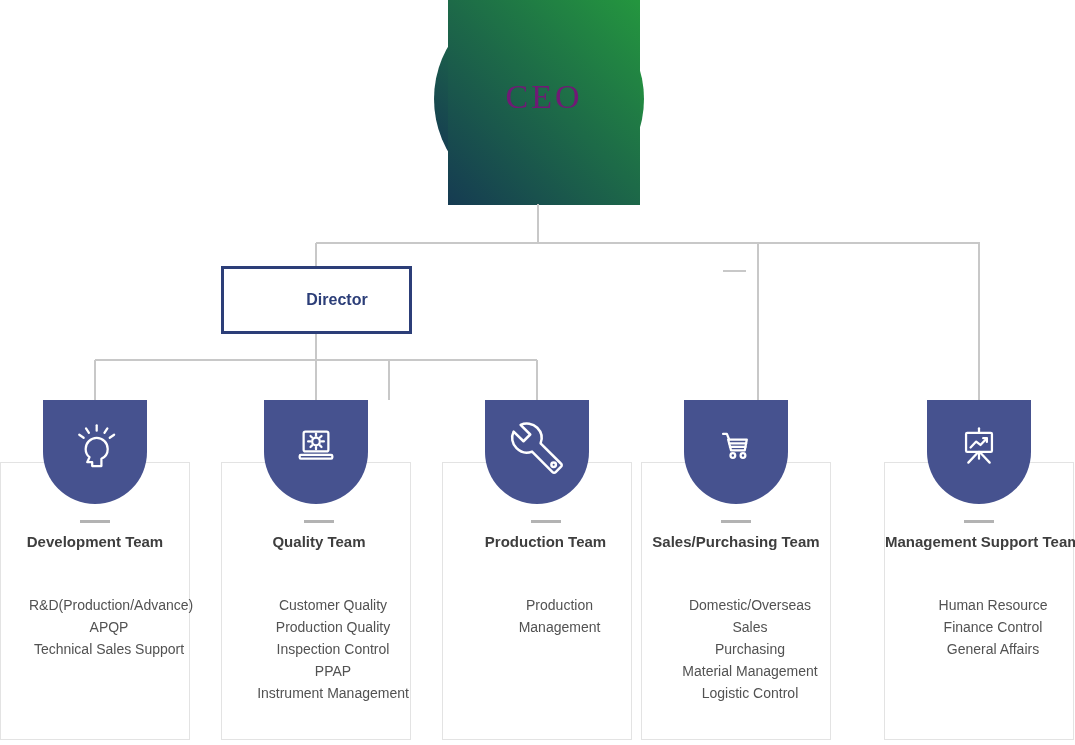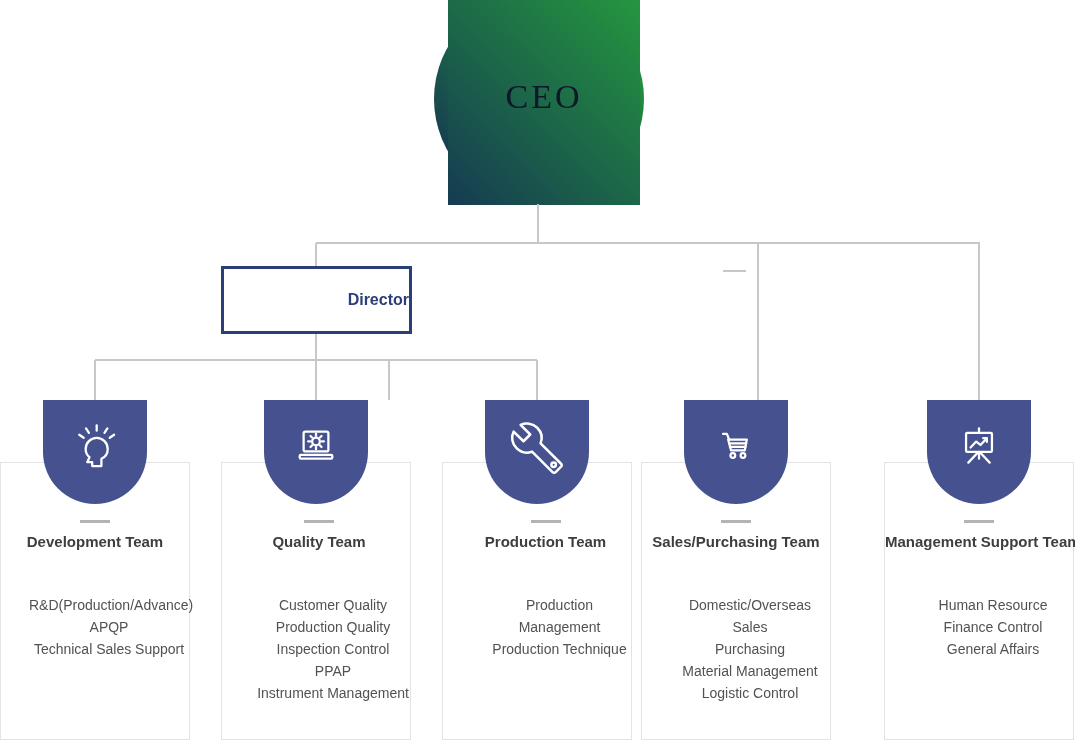--- a/index.html
+++ b/index.html
@@ -6,27 +6,27 @@
   #org-chart{
     position:relative;width:1075px;height:745px;overflow:hidden;background:#fff;
     font-family:"Liberation Sans",sans-serif;
   }
   
   .ceo-circle{position:absolute;left:434px;top:-6px;width:210px;height:210px;border-radius:50%;
     background:linear-gradient(45deg,#132C55 0%,#27A83B 100%);}
   .ceo-square{position:absolute;left:448px;top:-34px;width:192px;height:239px;
     background:linear-gradient(45deg,#132C55 -15%,#27A83B 110%);}
   .ceo-label{position:absolute;left:448px;top:78px;width:192px;text-align:center;
-    font-family:"Liberation Serif",serif;font-size:34px;color:#0f172a;letter-spacing:3px;}
+    font-family:"Liberation Serif",serif;font-size:34px;color:#701a75;letter-spacing:3px;}
   
   #connectors{position:absolute;left:0;top:0;z-index:1;}
   #connectors line{stroke:#C8C8C8;stroke-width:2;}
   
   .director-box{position:absolute;left:221px;top:266px;width:191px;height:68px;box-sizing:border-box;
-    border:3px solid #2C3E78;background:#fff;display:flex;align-items:center;justify-content:flex-end;z-index:2;padding-left:41px;}
+    border:3px solid #2C3E78;background:#fff;display:flex;align-items:center;justify-content:center;z-index:2;padding-left:41px;}
   .director-box span{font-size:16px;font-weight:bold;color:#2C3E78;}
   
   .card{position:absolute;top:462px;width:190px;height:278px;box-sizing:border-box;
     border:1px solid #E3E3E3;background:#fff;text-align:center;z-index:2;}
   .c0{left:0px;}.c1{left:221px;padding-left:6px;}.c2{left:442px;padding-left:17px;}.c3{left:641px;}.c4{left:884px;}
   .badge{position:absolute;left:50%;top:-63px;transform:translateX(-50%);
     width:104px;height:104px;background:#46528F;border-radius:0 0 52px 52px;z-index:3;}
   .badge svg{display:block;margin:21px auto 0;}
   .badge svg *{stroke:#ffffff;stroke-width:2;fill:none;stroke-linecap:round;stroke-linejoin:round;}
   .dash{width:30px;height:3px;background:#B3B3B3;margin:57px auto 0;}
@@ -112,21 +112,20 @@
     <div class="badge">
       <svg width="54" height="54" viewBox="0 0 24 24">
         <path style="stroke-width:1.1" d="M22.7 19l-9.1-9.1c.9-2.3.4-5-1.5-6.9-2-2-5-2.4-7.4-1.3L9 6 6 9 1.6 4.7C.4 7.1.9 10.1 2.9 12.1c1.9 1.9 4.6 2.4 6.9 1.5l9.1 9.1c.4.4 1 .4 1.4 0l2.3-2.3c.5-.4.5-1.1.1-1.4z"></path>
         <circle style="stroke-width:1.1" cx="19.4" cy="19.4" r="1"></circle>
       </svg>
     </div>
     <div class="dash"></div>
     <div class="team-title">Production Team</div>
     <div class="team-list">
       <div>Production Management</div>
-      <div>Production Technique</div>
     </div>
   </div>
 
   <div class="card c3">
     <div class="badge">
       <svg width="54" height="54" viewBox="0 0 48 48">
         <path d="M12.5 11.5h3.4l2 4.9"></path>
         <path d="M17 16.5h16.6l-1.8 9.6H19.6z"></path>
         <line x1="17.9" y1="19.9" x2="33" y2="19.9"></line>
         <line x1="18.6" y1="23.1" x2="32.4" y2="23.1"></line>

